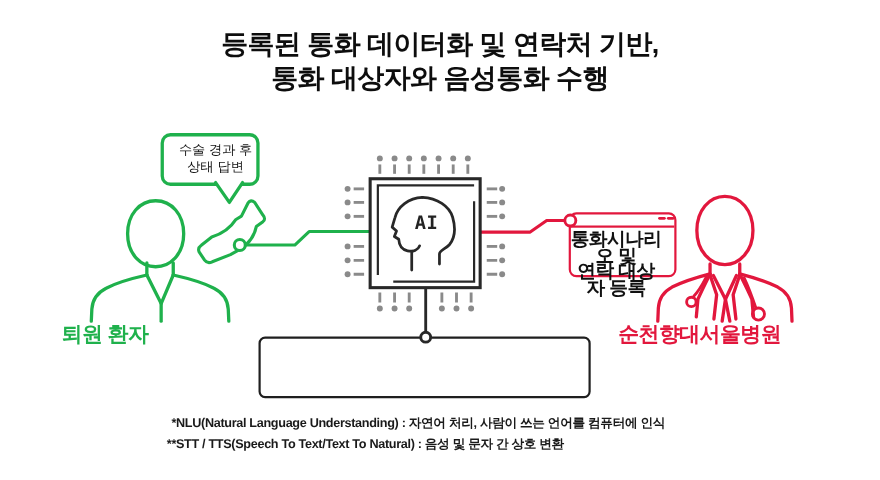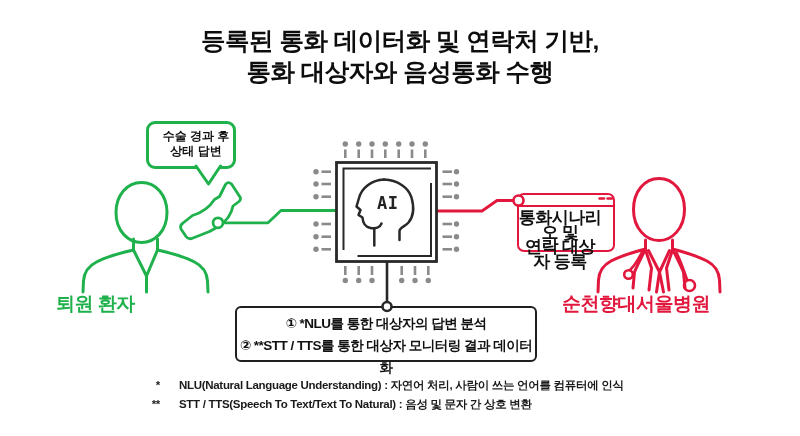--- a/index.html
+++ b/index.html
@@ -13,21 +13,21 @@
     left:0;top:26px;width:800px;text-align:center;
     font-size:24.5px;line-height:30.5px;font-weight:800;color:#0d0d0d;letter-spacing:-0.5px;
     z-index:10;
   }
   .bubble{
     left:146px;top:121px;width:90px;height:48px;background:#fff;
     border:3px solid #1fb14c;border-radius:9px;z-index:1;box-sizing:border-box;
   }
   .bubble-text{
     left:146px;top:129px;width:100px;text-align:center;
-    font-size:12px;line-height:15px;font-weight:700;color:#111;z-index:10;
+    font-size:12px;line-height:15px;font-weight:400;color:#111;z-index:10;
   }
   .patient-label{
     left:56px;top:291px;width:180px;text-align:left;
     font-size:19px;font-weight:800;color:#1fb14c;letter-spacing:-0.5px;z-index:10;
   }
   .hospital-label{
     left:562px;top:291px;width:200px;text-align:left;
     font-size:19px;font-weight:700;color:#e2173d;letter-spacing:-0.5px;z-index:10;
   }
   .ai-label{
@@ -54,21 +54,21 @@
   .process-text{
     left:235px;top:313px;width:302px;text-align:center;
     font-size:13.5px;line-height:22px;font-weight:700;color:#111;z-index:10;letter-spacing:-0.5px;
   }
   .footnotes{
     left:134px;top:376px;width:560px;z-index:10;
     font-size:11.5px;line-height:18.5px;font-weight:600;color:#1a1a1a;letter-spacing:-0.3px;
   }
   .fn-row{display:flex;}
   .fn-marker{width:26px;text-align:right;flex:0 0 26px;}
-  .fn-text{margin-left:19px;}
+  .fn-text{margin-left:0;}
   
   .art{left:0;top:0;width:800px;height:436px;z-index:5;pointer-events:none;}
 </style>
 </head>
 <body>
 
 <div class="stage">
 
   <div class="abs title">
     <div>등록된 통화 데이터화 및 연락처 기반,</div>
@@ -234,24 +234,20 @@
   <div class="abs ai-label">AI</div>
 
   <div class="abs window-text">
     <div>통화시나리오 및</div>
     <div>연락 대상자 등록</div>
   </div>
 
   <div class="abs patient-label">퇴원 환자</div>
   <div class="abs hospital-label">순천향대서울병원</div>
 
-  <div class="abs process-text">
-    <div>① *NLU를 통한 대상자의 답변 분석</div>
-    <div>② **STT / TTS를 통한 대상자 모니터링 결과 데이터화</div>
-  </div>
 
   <div class="abs footnotes">
     <div class="fn-row">
       <span class="fn-marker">*</span>
       <span class="fn-text">NLU(Natural Language Understanding) : 자연어 처리, 사람이 쓰는 언어를 컴퓨터에 인식</span>
     </div>
     <div class="fn-row">
       <span class="fn-marker">**</span>
       <span class="fn-text">STT / TTS(Speech To Text/Text To Natural) : 음성 및 문자 간 상호 변환</span>
     </div>

